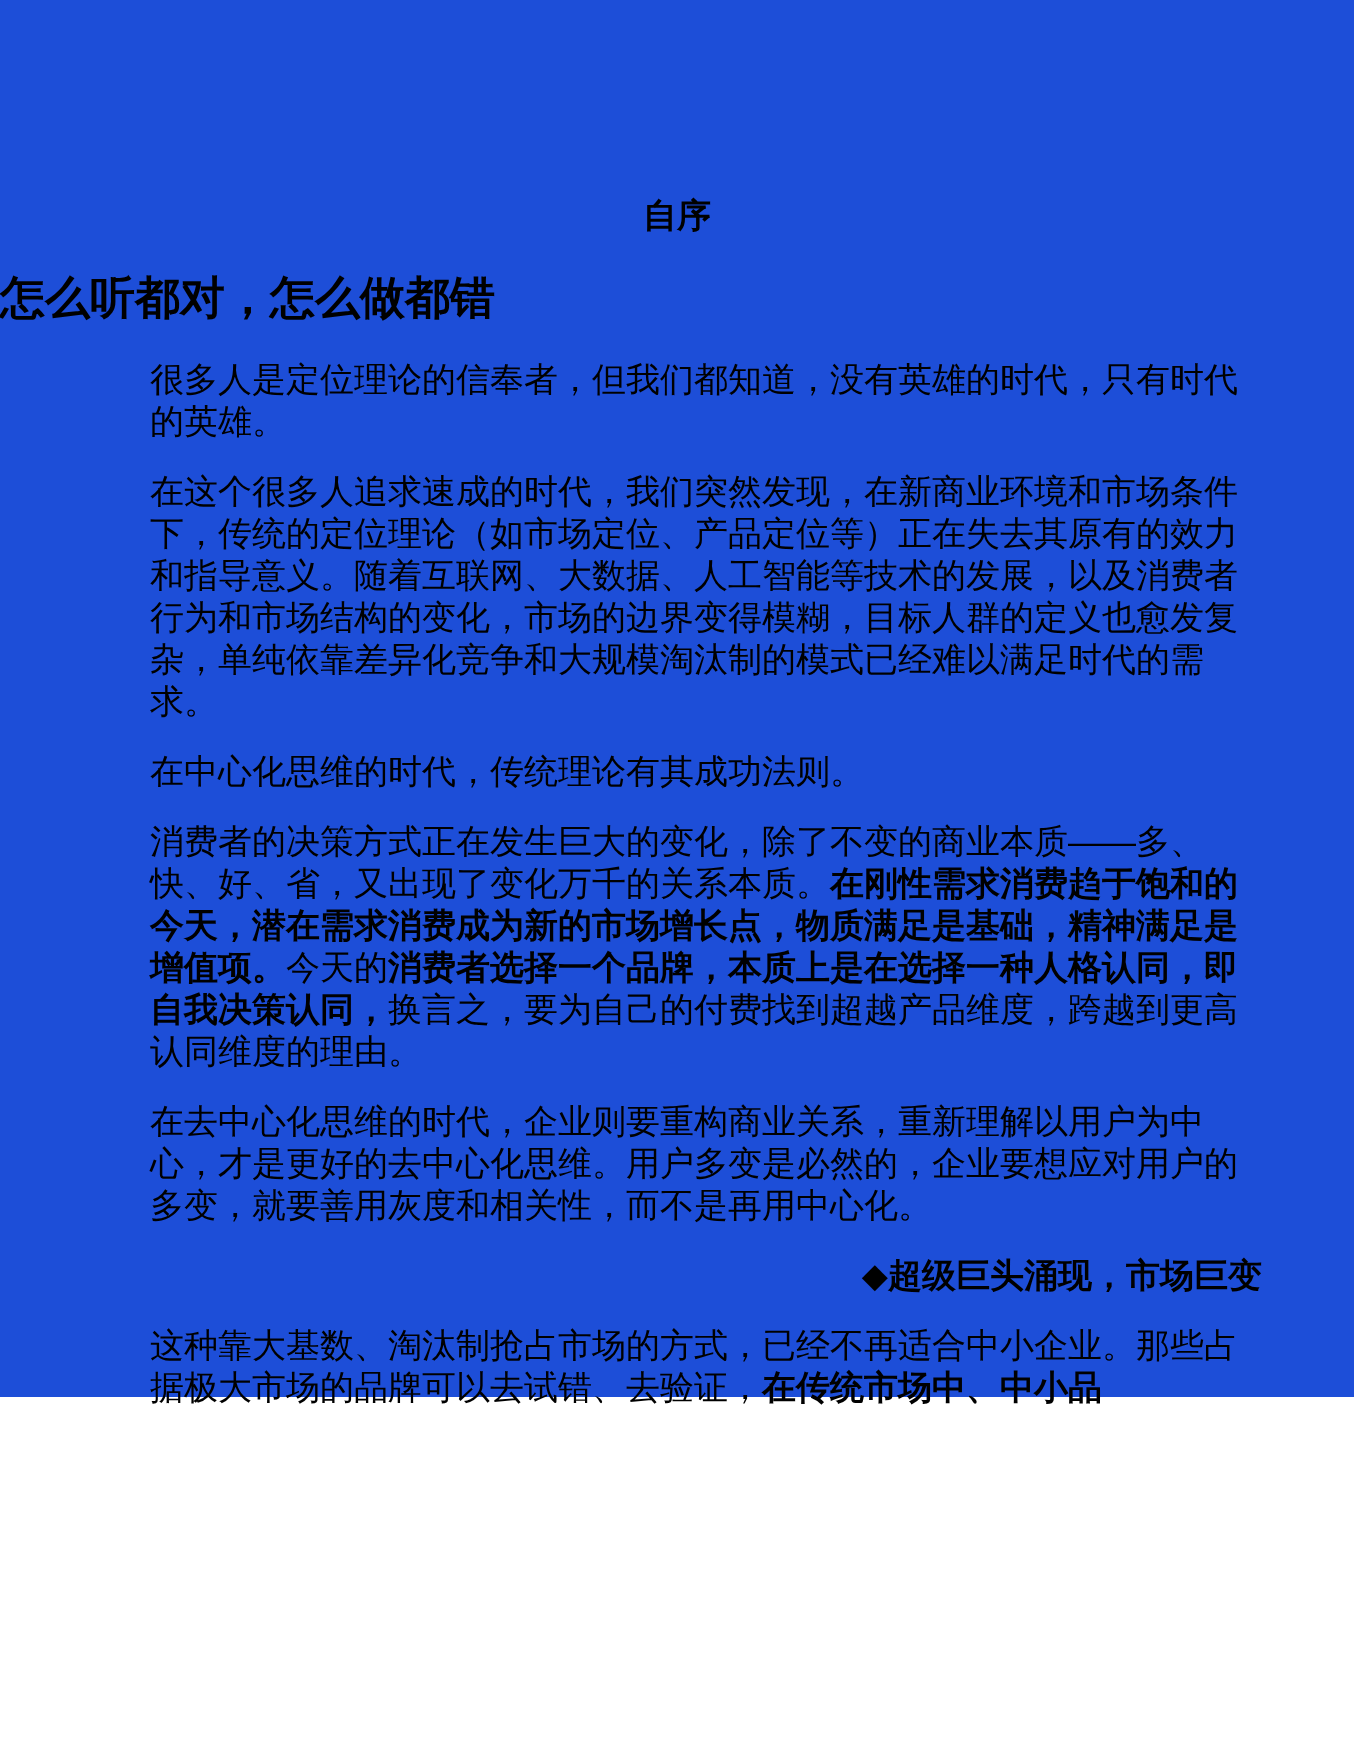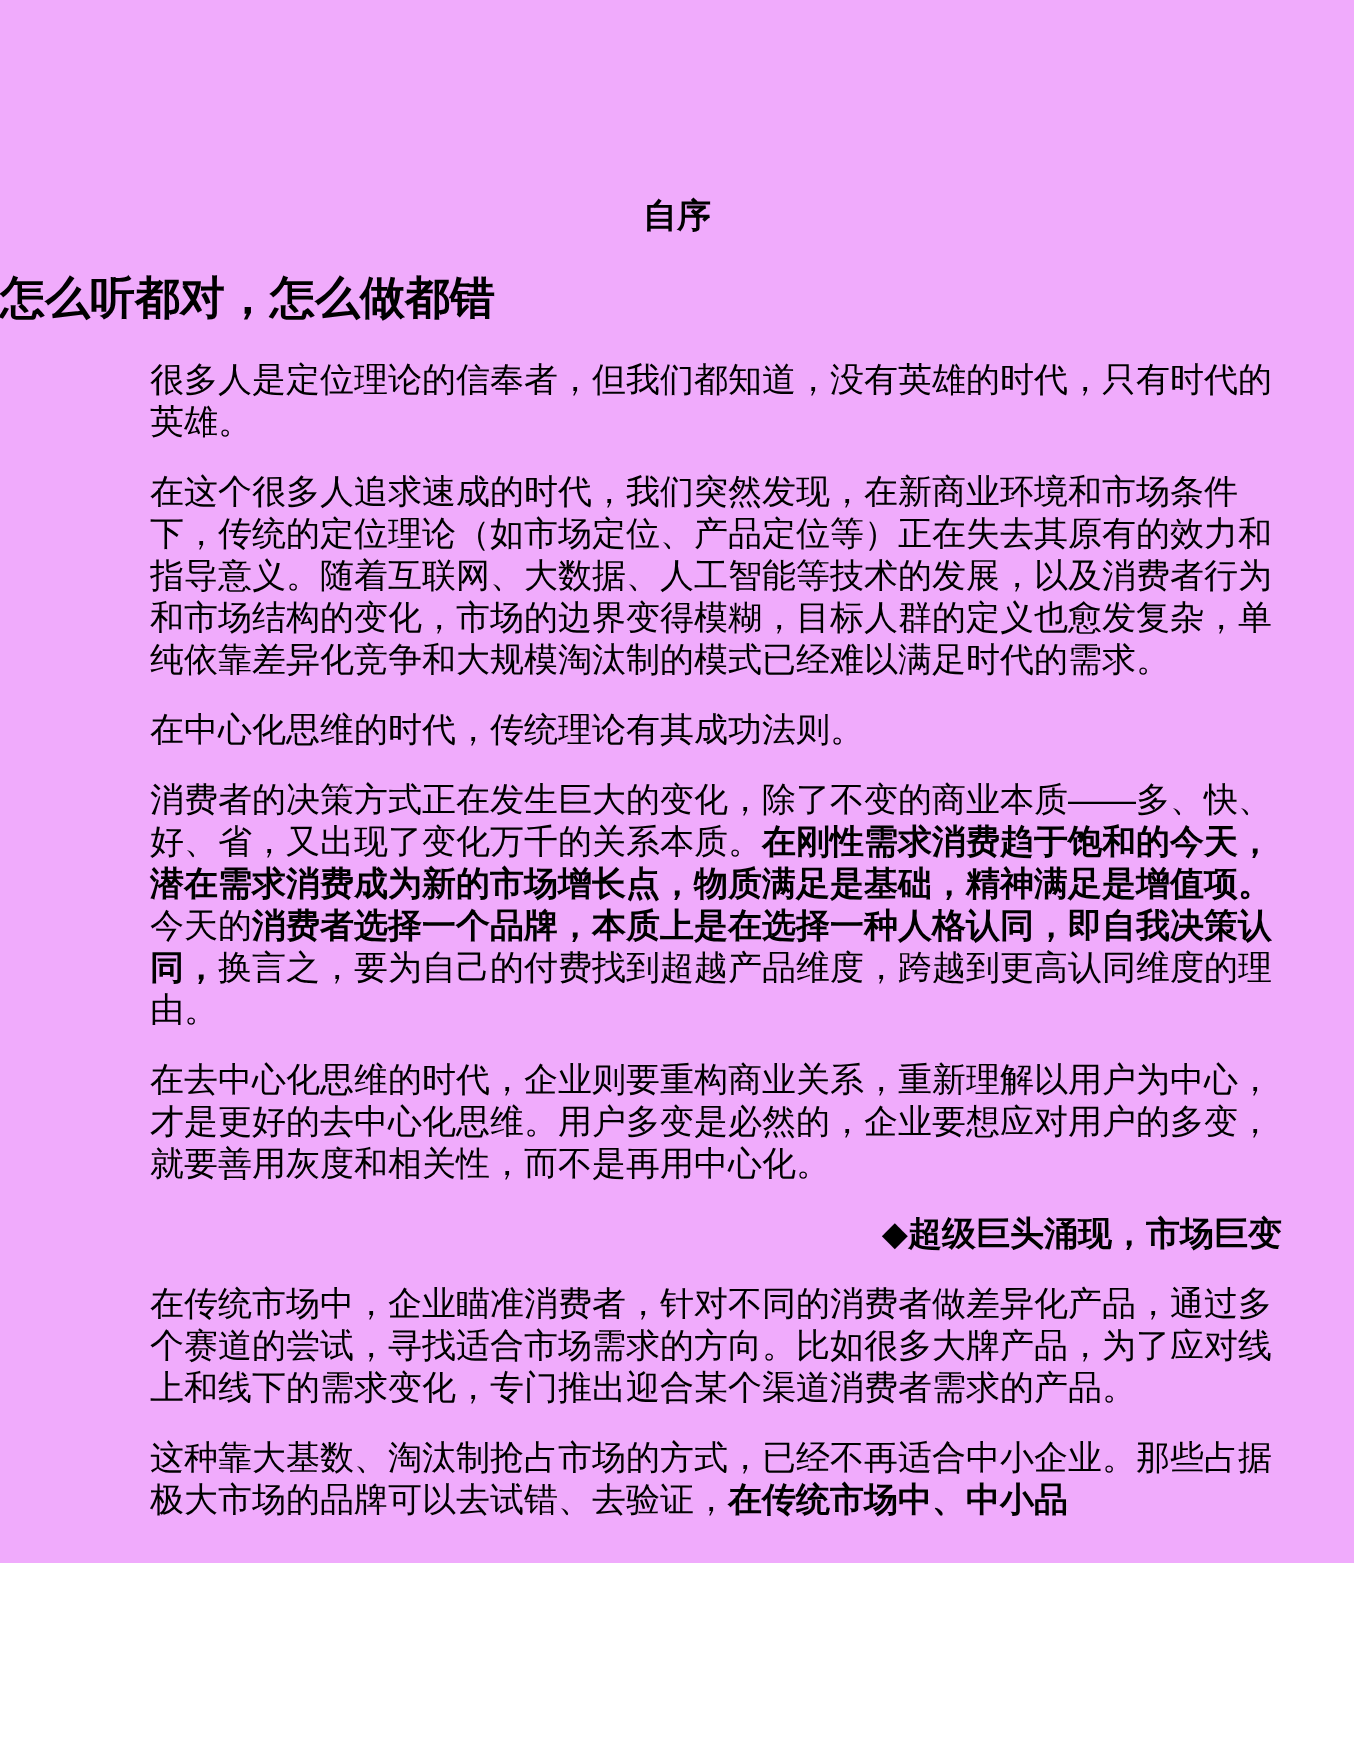--- a/index.html
+++ b/index.html
@@ -9,42 +9,42 @@
   }
   body {
     width: 1354px;
     height: 1753px;
     overflow: hidden;
     color: #000000;
     font-family: "Liberation Sans", "DejaVu Sans", sans-serif;
   }
   .page {
     width: 1354px;
-    height: 1563px;
-    background: #f0abfc;
+    height: 1397px;
+    background: #1d4ed8;
     box-sizing: border-box;
   }
   .pretitle {
     font-size: 34px;
     line-height: 40px;
     font-weight: 700;
     text-align: center;
     margin: 0;
     padding-top: 195px;
     padding-bottom: 36px;
   }
   .doc-title {
     font-size: 45px;
     line-height: 53px;
     font-weight: 700;
     text-align: left;
     margin: 0 0 34px 0;
   }
   .body-col {
-    padding: 0 72px 0 150px;
+    padding: 0 92px 0 150px;
     box-sizing: border-box;
   }
   .para {
     font-size: 34px;
     line-height: 42px;
     margin: 0 0 28px 0;
     text-align: left;
     word-break: break-all;
     overflow-wrap: break-word;
   }
@@ -65,16 +65,15 @@
 <div class="page">
   <h2 class="pretitle">自序</h2>
   <h1 class="doc-title">怎么听都对，怎么做都错</h1>
   <div class="body-col" id="body-col">
       <p class="para"><span class="run">很多人是定位理论的信奉者，但我们都知道，没有英雄的时代，只有时代的英雄。</span></p>
       <p class="para"><span class="run">在这个很多人追求速成的时代，我们突然发现，在新商业环境和市场条件下，传统的定位理论（如市场定位、产品定位等）正在失去其原有的效力和指导意义。随着互联网、大数据、人工智能等技术的发展，以及消费者行为和市场结构的变化，市场的边界变得模糊，目标人群的定义也愈发复杂，单纯依靠差异化竞争和大规模淘汰制的模式已经难以满足时代的需求。</span></p>
       <p class="para"><span class="run">在中心化思维的时代，传统理论有其成功法则。</span></p>
       <p class="para"><span class="run">消费者的决策方式正在发生巨大的变化，除了不变的商业本质——多、快、好、省，又出现了变化万千的关系本质。</span><span class="run-bold">在刚性需求消费趋于饱和的今天，潜在需求消费成为新的市场增长点，物质满足是基础，精神满足是增值项。</span><span class="run">今天的</span><span class="run-bold">消费者选择一个品牌，本质上是在选择一种人格认同，即自我决策认同，</span><span class="run">换言之，要为自己的付费找到超越产品维度，跨越到更高认同维度的理由。</span></p>
       <p class="para"><span class="run">在去中心化思维的时代，企业则要重构商业关系，重新理解以用户为中心，才是更好的去中心化思维。用户多变是必然的，企业要想应对用户的多变，就要善用灰度和相关性，而不是再用中心化。</span></p>
       <h3 class="section-heading"><span class="run-bold">◆超级巨头涌现，市场巨变</span></h3>
-      <p class="para"><span class="run">在传统市场中，企业瞄准消费者，针对不同的消费者做差异化产品，通过多个赛道的尝试，寻找适合市场需求的方向。比如很多大牌产品，为了应对线上和线下的需求变化，专门推出迎合某个渠道消费者需求的产品。</span></p>
       <p class="para"><span class="run">这种靠大基数、淘汰制抢占市场的方式，已经不再适合中小企业。那些占据极大市场的品牌可以去试错、去验证，</span><span class="run-bold">在传统市场中、中小品</span></p>
     </div>
 </div>
 
 </body></html>

